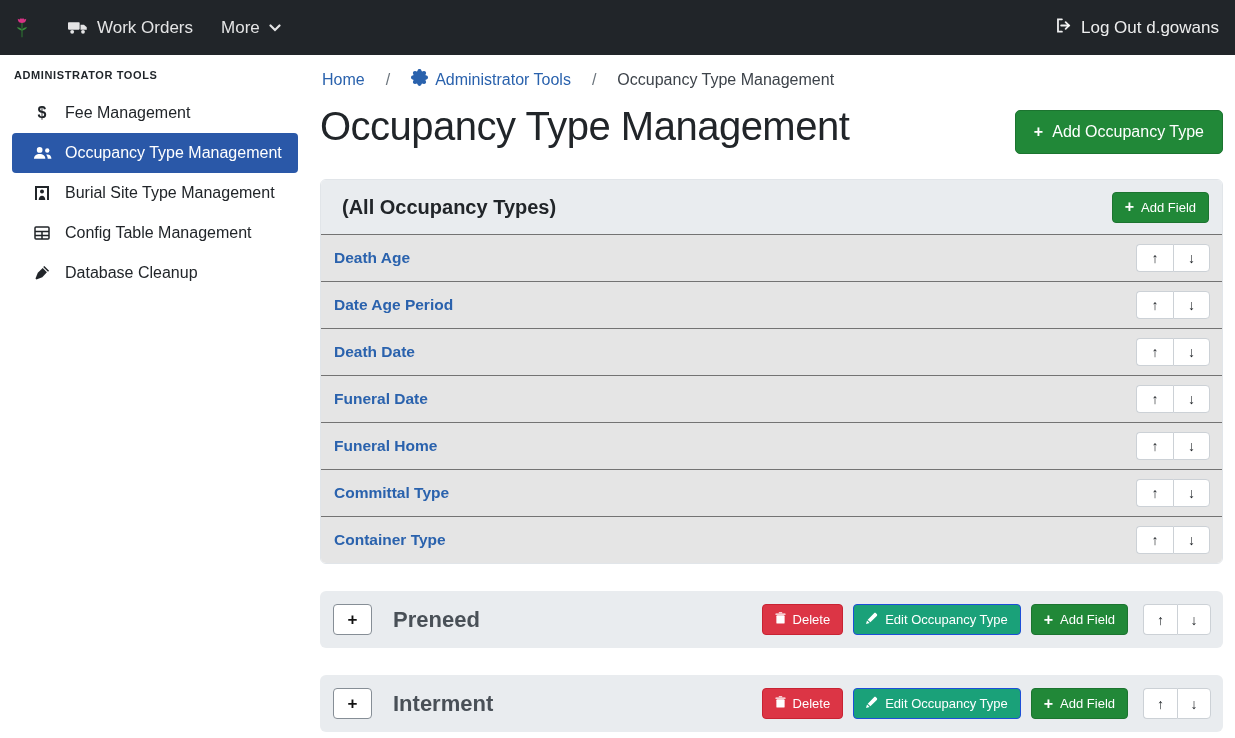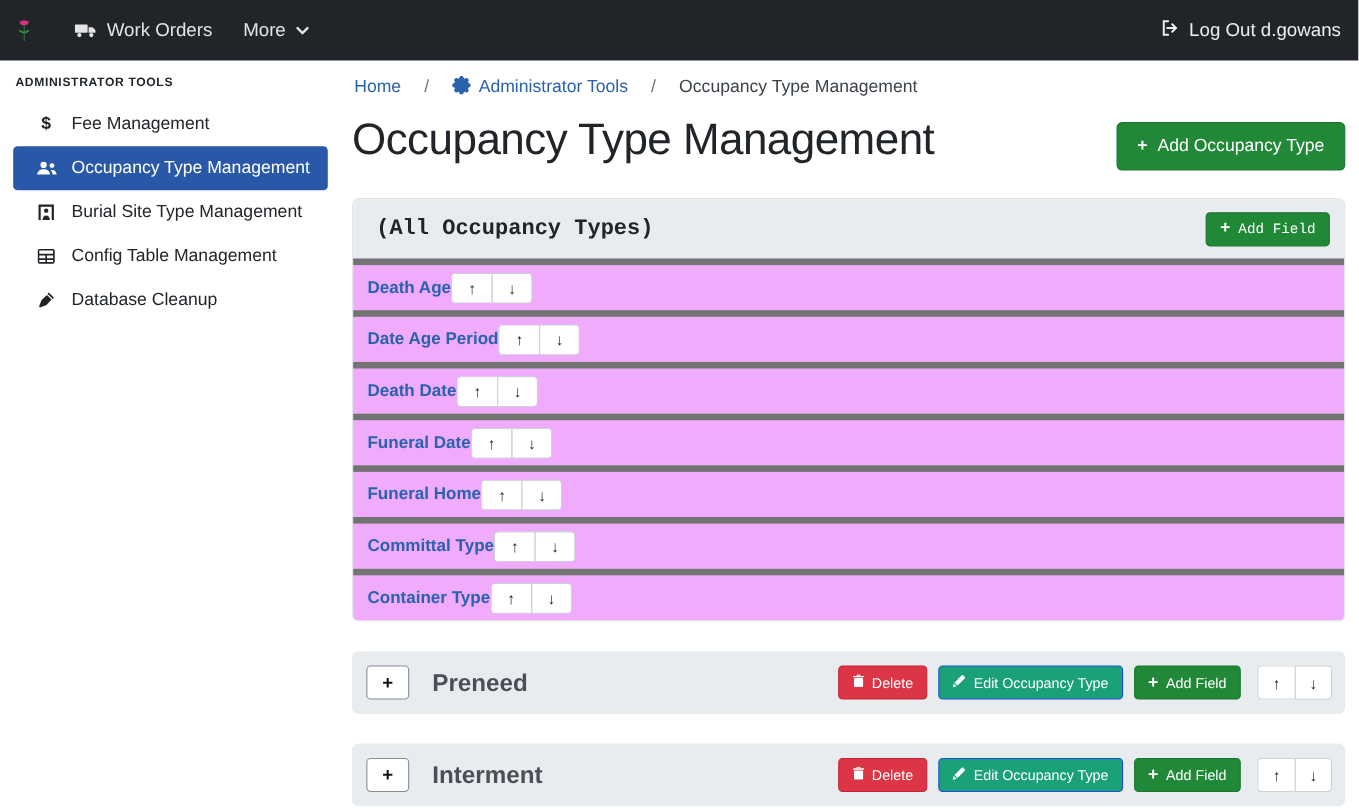--- a/index.html
+++ b/index.html
@@ -40,25 +40,25 @@
   .crumb-current { color:#3d434a; }
 
   .title-row { display:flex; justify-content:space-between; align-items:flex-start; margin-top:14px; }
   .page-title { font-size:40px; font-weight:500; color:#212529; letter-spacing:-.5px; }
   .btn-add-type { background:#218838; border:1px solid #1c7430; color:#fff; font-size:16px; padding:0 18px; height:44px; border-radius:5px; display:flex; align-items:center; gap:9px; cursor:pointer; margin-top:6px; }
 
   .plus-glyph { font-weight:700; font-size:16px; line-height:1; }
 
   
   .card { margin-top:25px; border:1px solid #e1e5e9; border-radius:6px; overflow:hidden; }
-  .card-header { background:#e9ecef; display:flex; align-items:center; justify-content:space-between; padding:11px 13px 11px 21px; height:54px;font-family:Liberation Mono, monospace; }
+  .card-header { background:#e9ecef; display:flex; align-items:center; justify-content:space-between; padding:11px 13px 11px 21px; height:54px; }
   .card-title { font-size:20px; font-weight:600; color:#212529; }
   .btn-sm-green { background:#218838; border:1px solid #1c7430; color:#fff; font-size:13px; padding:0 12px; height:31px; border-radius:4px; display:flex; align-items:center; gap:7px; cursor:pointer; }
 
-  .field-row { background:#f0abfc; display:flex; align-items:center; height:47px; padding:0 12px 0 13px; border-top:6px solid #737373; }
+  .field-row { background:#e5e5e5; display:flex; align-items:center; justify-content:space-between; height:47px; padding:0 12px 0 13px; border-top:1px solid #737373; }
   .field-row:first-of-type { border-top:none; }
   .field-link { color:#2a62ad; font-size:15.5px; font-weight:700; cursor:pointer; }
 
   .arrow-group { display:flex; }
   .arrow-btn { width:37px; height:28px; background:#fff; border:1px solid #ccd1d6; color:#212529; font-size:14px; display:flex; align-items:center; justify-content:center; cursor:pointer; }
   .arrow-btn:first-child { border-radius:4px 0 0 4px; border-right:none; }
   .arrow-btn:last-child { border-radius:0 4px 4px 0; }
 
   
   .type-section { margin-top:27px; background:#e9ecef; border-radius:6px; height:57px; padding:0 12px 0 13px; display:flex; align-items:center; }

